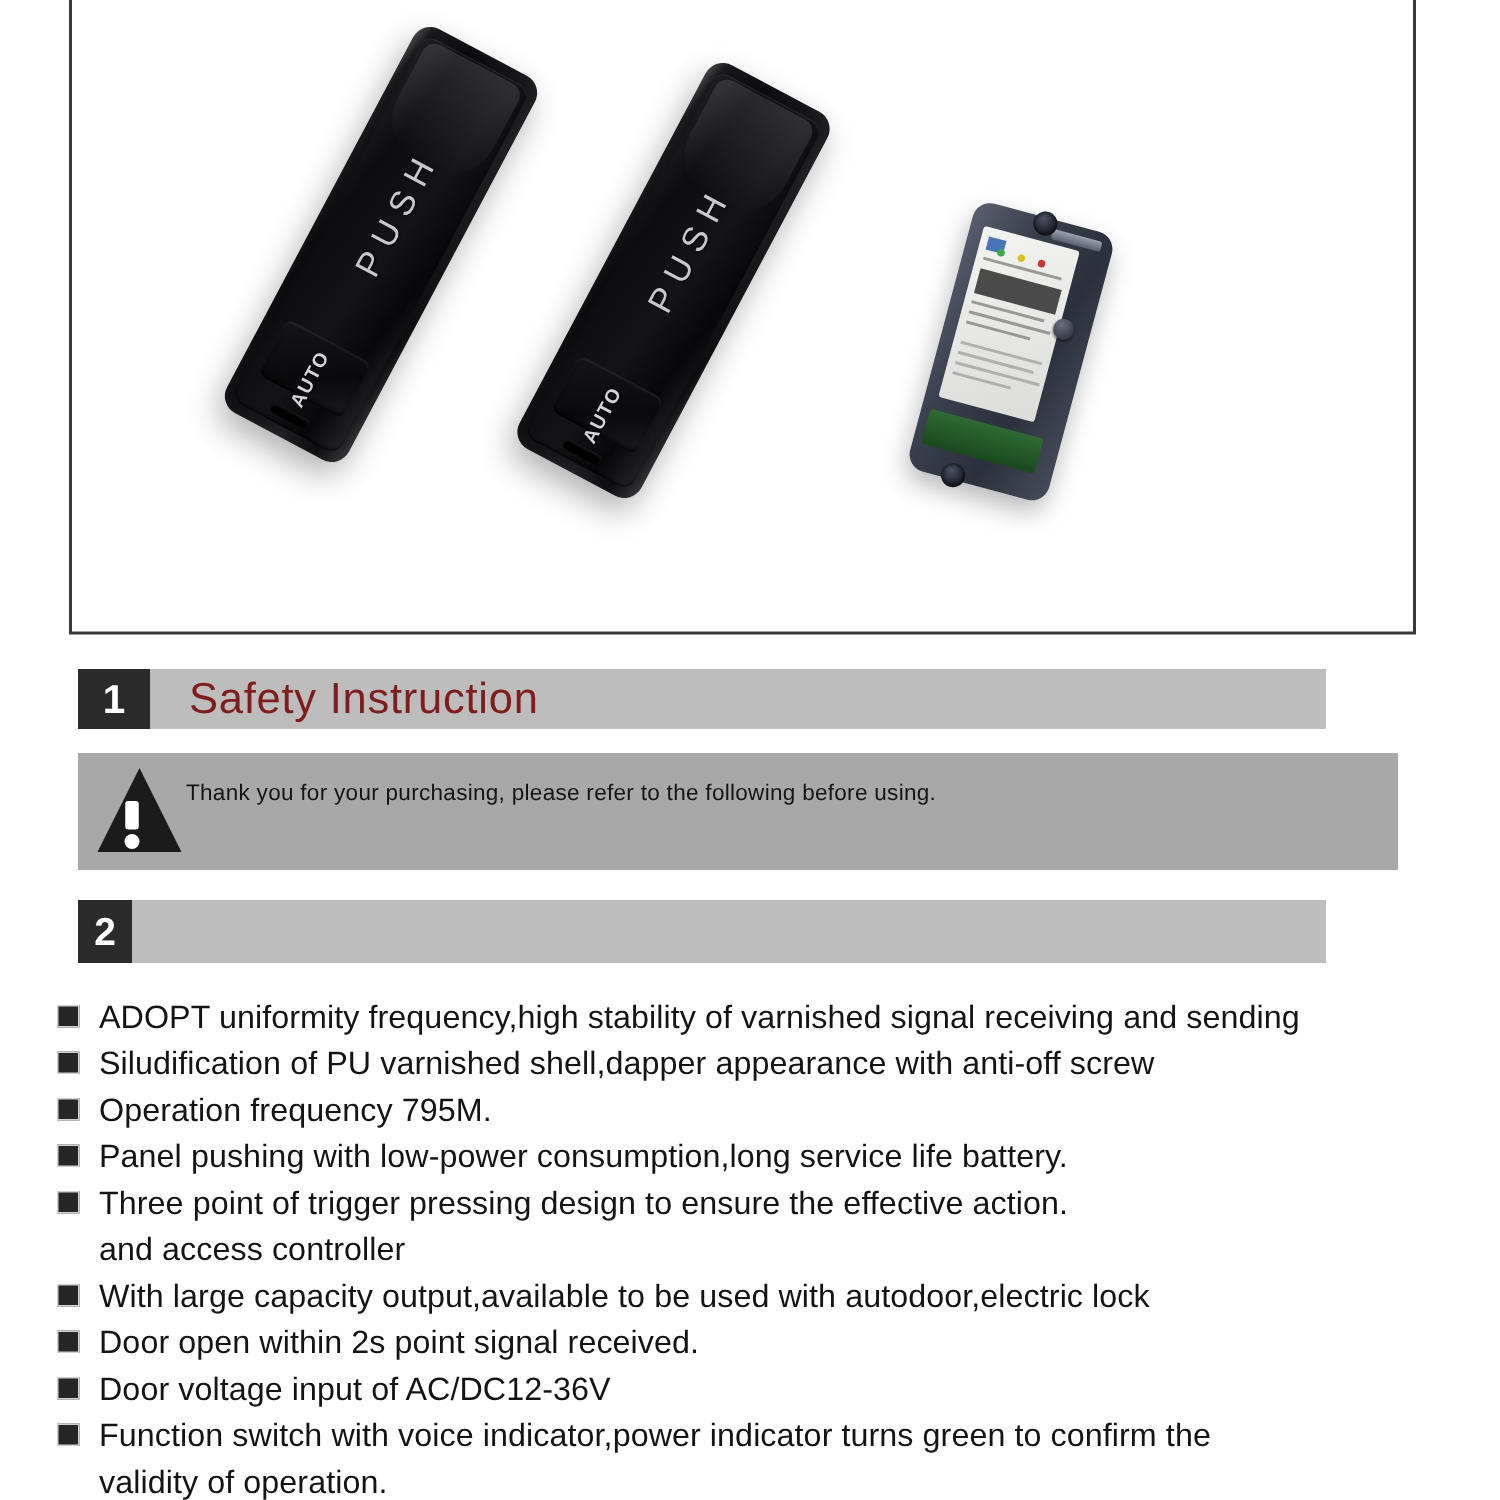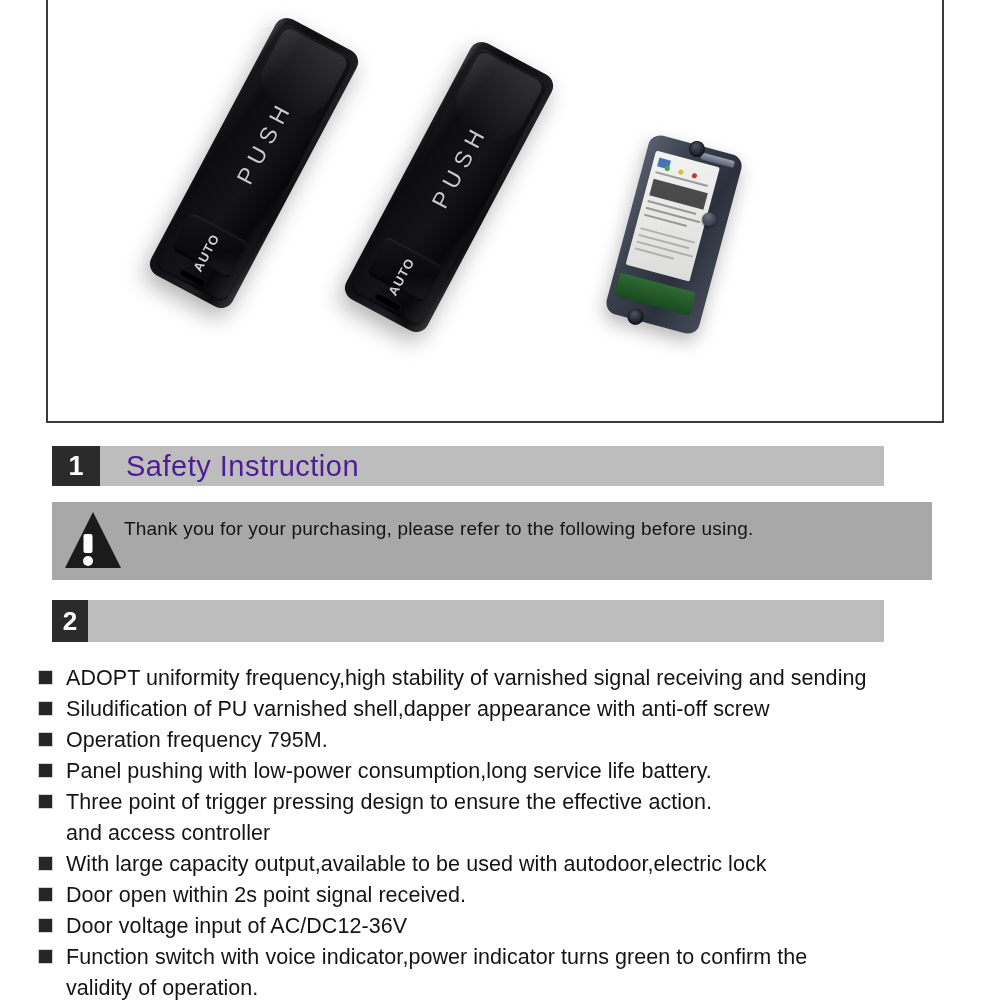--- a/index.html
+++ b/index.html
@@ -204,21 +204,21 @@
     color: #ffffff;
     display: flex;
     align-items: center;
     justify-content: center;
     font-weight: 700;
     flex: none;
   }
   .section-title {
     display: flex;
     align-items: center;
-    color: #4c1d95;
+    color: #7f1d1d;
     font-weight: 400;
   }
 
   #section-1-bar {
     left: 52px;
     top: 446px;
     width: 832px;
     height: 40px;
   }
   #section-1-bar .section-num {
@@ -289,21 +289,21 @@
     left: 36px;
     top: 54px;
     width: 10px;
     height: 10px;
     background: #ffffff;
     border-radius: 50%;
     transform: translateX(-50%);
   }
   #warning-text {
     padding-top: 11px;
-    font-size: 19px;
+    font-size: 15px;
     line-height: 31px;
     color: #141414;
     letter-spacing: .2px;
   }
 
   
   #feature-list {
     position: absolute;
     left: 38px;
     top: 663px;

